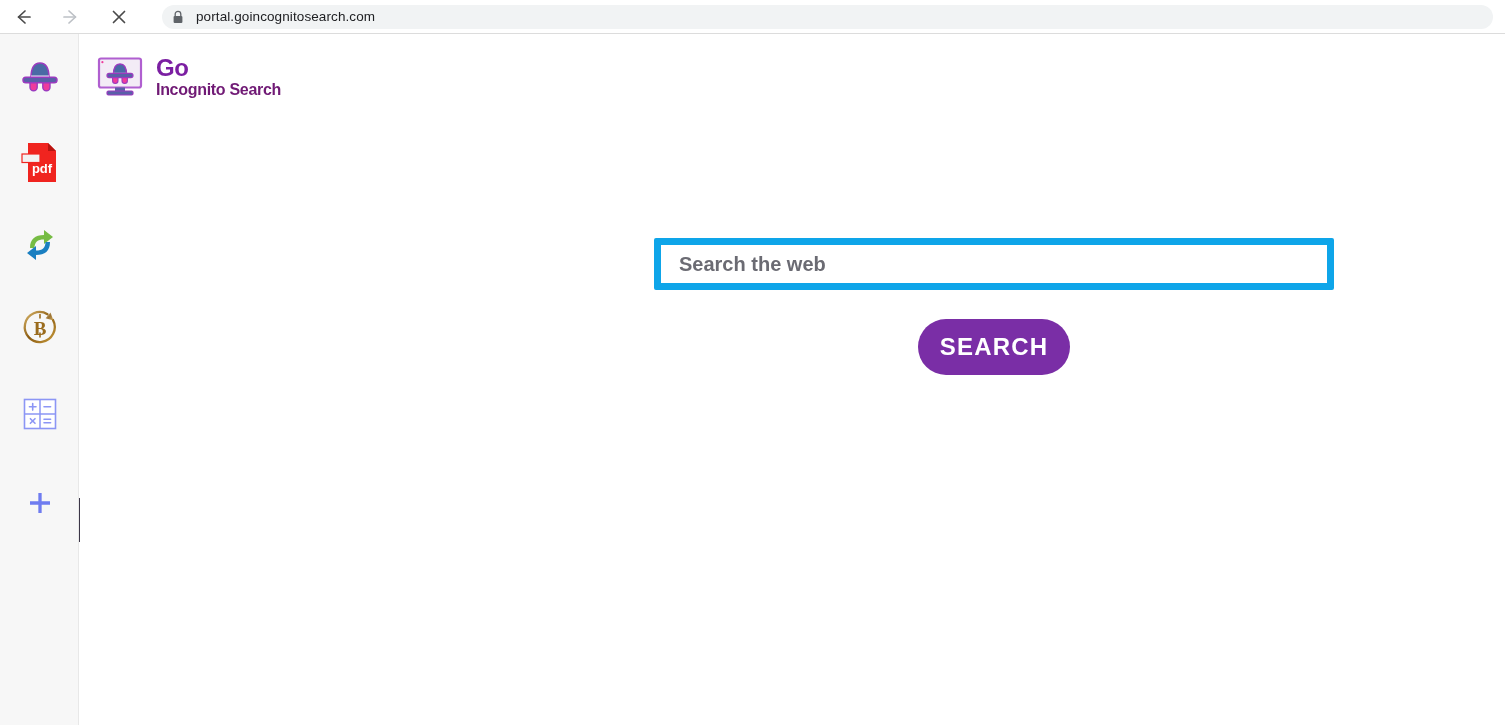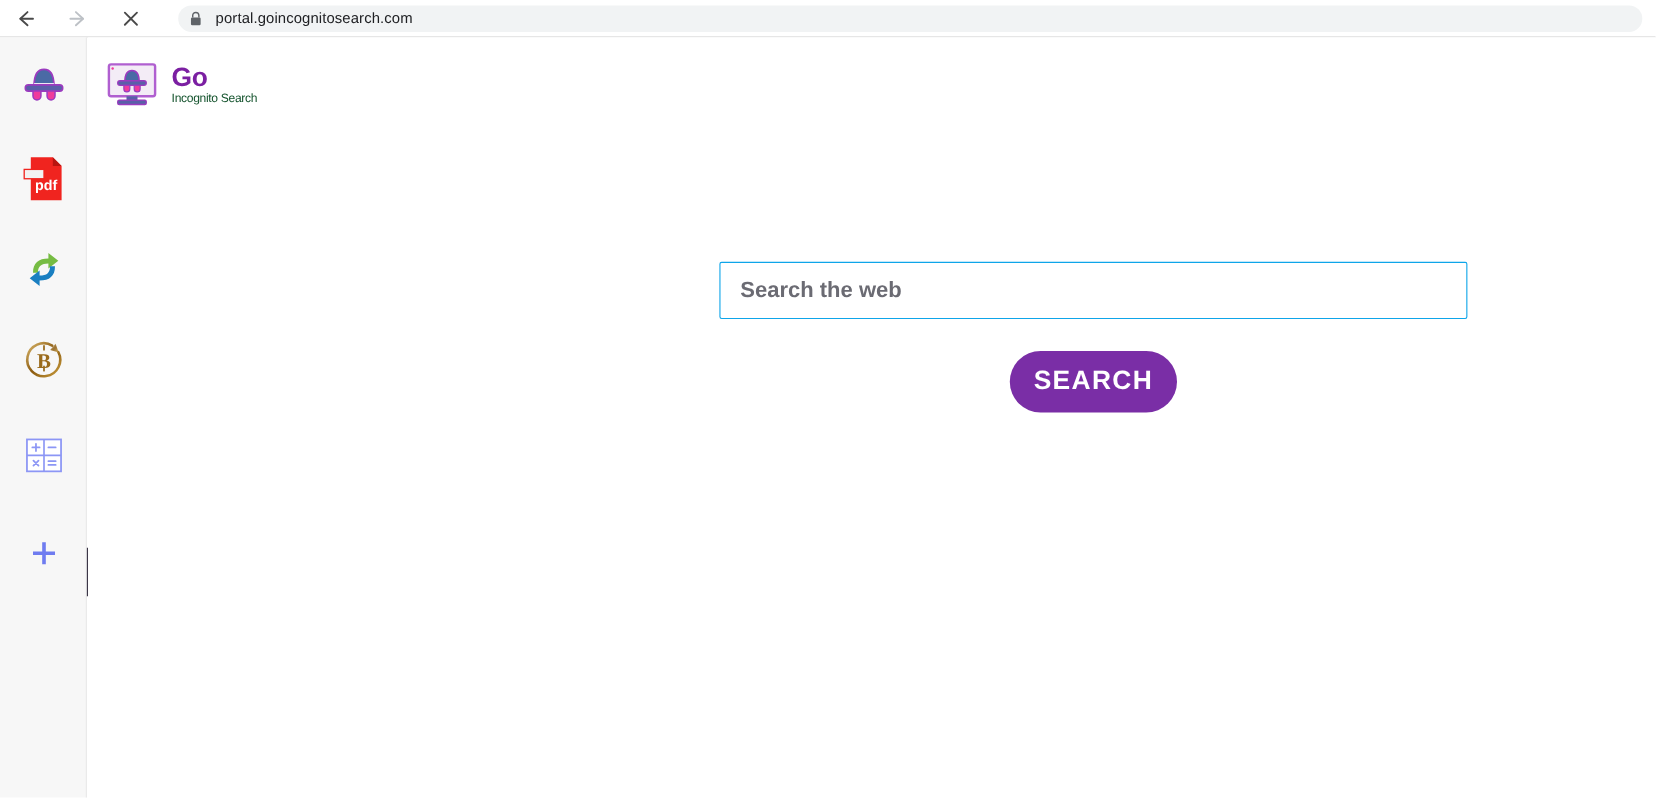--- a/index.html
+++ b/index.html
@@ -117,38 +117,38 @@
   }
   #logo-line1 {
     display: block;
     font-size: 24px;
     font-weight: bold;
     color: #7b1fa2;
     letter-spacing: -0.3px;
   }
   #logo-line2 {
     display: block;
-    font-size: 11px;
-    font-weight: normal;
-    color: #14532d;
+    font-size: 16px;
+    font-weight: bold;
+    color: #701a75;
     letter-spacing: -0.3px;
     margin-top: 2px;
   }
 
   #search-area {
     position: absolute;
     left: 574px;
     top: 204px;
     width: 680px;
   }
   #search-input {
     display: block;
     width: 680px;
     height: 52px;
-    border: 1px solid #0ea5e9;
+    border: 7px solid #0ea5e9;
     border-radius: 2px;
     background: #ffffff;
     outline: none;
     padding: 0 18px;
     font-family: "Liberation Sans", sans-serif;
     font-size: 20px;
     font-weight: bold;
     color: #4a4a4a;
   }
   #search-input::placeholder {

